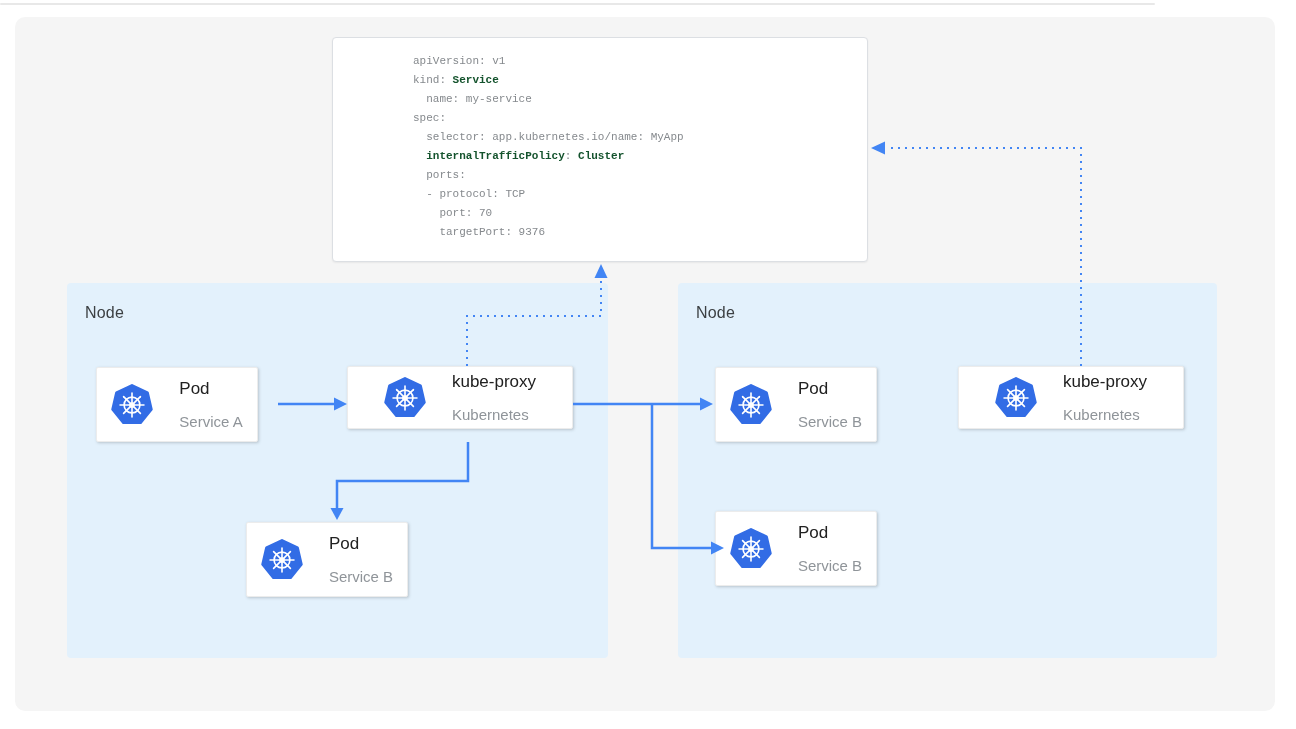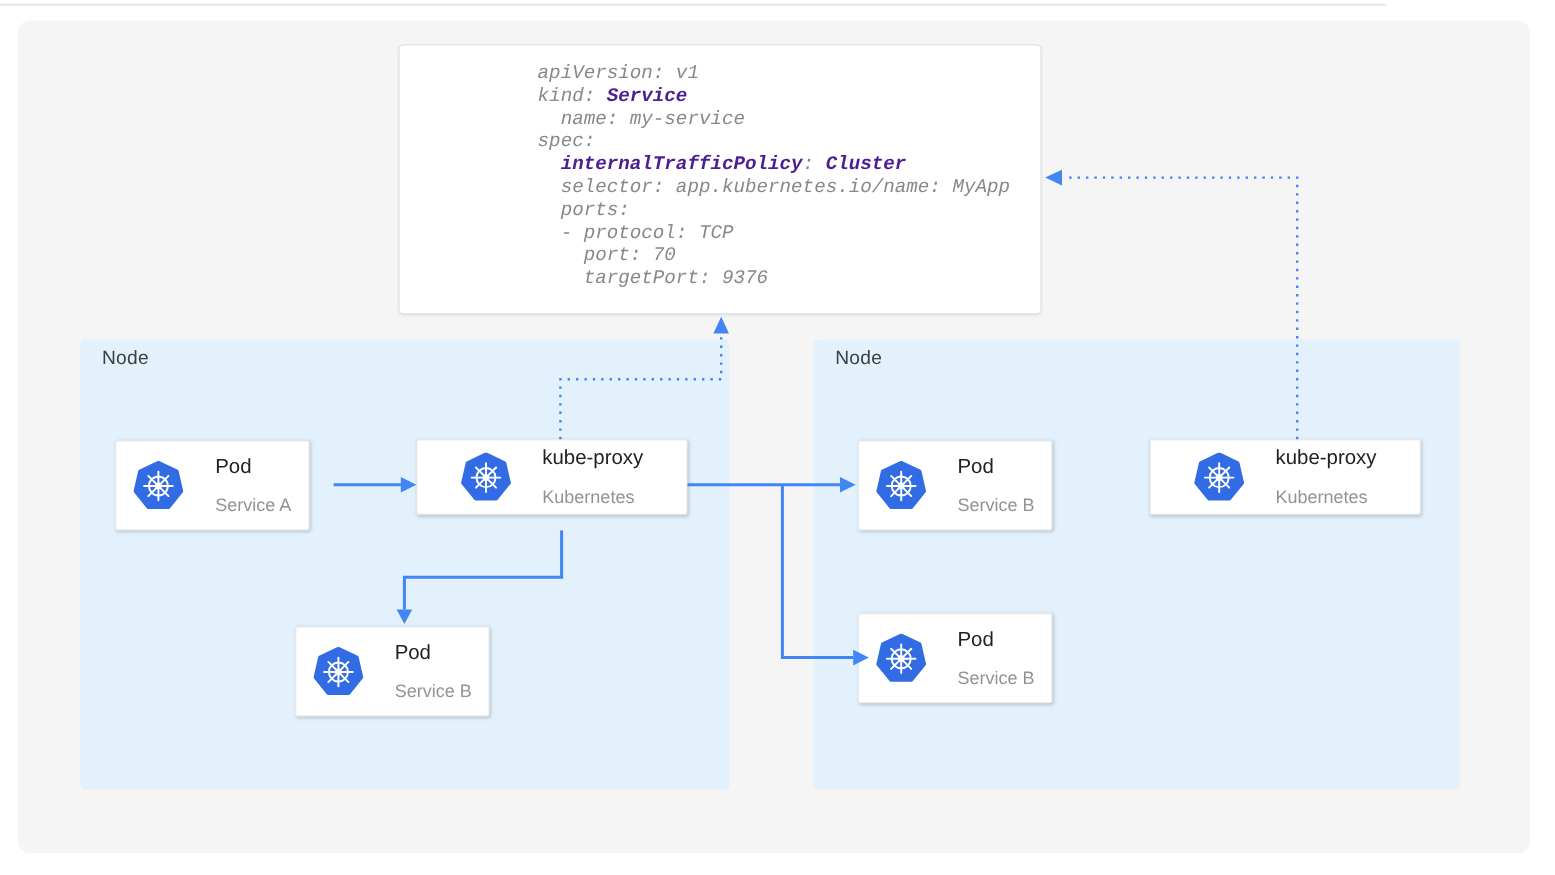--- a/index.html
+++ b/index.html
@@ -10,29 +10,29 @@
                  background:#e8e8e8; border-radius:1px; }
 
   .canvas { position:absolute; left:15px; top:17px; width:1260px; height:694px;
             background:#f5f5f5; border-radius:10px; }
 
   
   .yaml-card { position:absolute; left:332px; top:37px; width:536px; height:225px;
                background:#ffffff; border:1px solid #dcdfe3; border-radius:4px;
                box-shadow:0 1px 2px rgba(0,0,0,0.06);
                padding:14px 16px 10px 80px; }
-  .yline { font-family:"Liberation Mono", monospace; font-style:italic;
-           font-size:16px; line-height:19px; color:#85898d; white-space:pre;margin-left:35px; }
-  .yline .b { font-weight:bold; color:#4c1d95; }
+  .yline { font-family:"Liberation Mono", monospace; 
+           font-size:11px; line-height:19px; color:#85898d; white-space:pre; }
+  .yline .b { font-weight:bold; color:#14532d; }
 
   
   .node { position:absolute; background:#e3f1fc; border-radius:4px; }
   .node-left  { left:67px;  top:283px; width:541px; height:375px; }
   .node-right { left:678px; top:283px; width:539px; height:375px; }
-  .node-label { position:absolute; left:18px; top:7px; font-size:16px;
+  .node-label { position:absolute; left:18px; top:21px; font-size:16px;
                 color:#3c4043; letter-spacing:.2px; }
 
   
   .card { position:absolute; background:#ffffff; border:1px solid #ececec;
           border-radius:2px; box-shadow:1px 1px 3px rgba(60,64,67,0.25);
           display:flex; align-items:center; justify-content:center; gap:26px; }
   .card.pod  { width:162px; height:75px; }
   .card.kp   { width:226px; height:63px; }
   .card-title    { font-size:17px; line-height:21px; color:#212121; }
   .card-subtitle { font-size:15px; line-height:20px; color:#8f9499; margin-top:13px; }
@@ -46,22 +46,22 @@
 
 <div class="top-divider"></div>
 
 <div class="canvas"></div>
 
 <div class="yaml-card">
   <div class="yline"><span>apiVersion: v1</span><span class="b"></span></div>
   <div class="yline"><span>kind: </span><span class="b">Service</span></div>
   <div class="yline"><span>  name: my-service</span><span class="b"></span></div>
   <div class="yline"><span>spec:</span><span class="b"></span></div>
+  <div class="yline"><span>  selector: app.kubernetes.io/name: MyApp</span><span class="b"></span></div>
   <div class="yline"><span>  </span><span class="b">internalTrafficPolicy</span><span>: </span><span class="b">Cluster</span></div>
-  <div class="yline"><span>  selector: app.kubernetes.io/name: MyApp</span><span class="b"></span></div>
   <div class="yline"><span>  ports:</span><span class="b"></span></div>
   <div class="yline"><span>  - protocol: TCP</span><span class="b"></span></div>
   <div class="yline"><span>    port: 70</span><span class="b"></span></div>
   <div class="yline"><span>    targetPort: 9376</span><span class="b"></span></div>
 </div>
 
 <div class="node node-left">
   <div class="node-label">Node</div>
 </div>
 <div class="node node-right">

